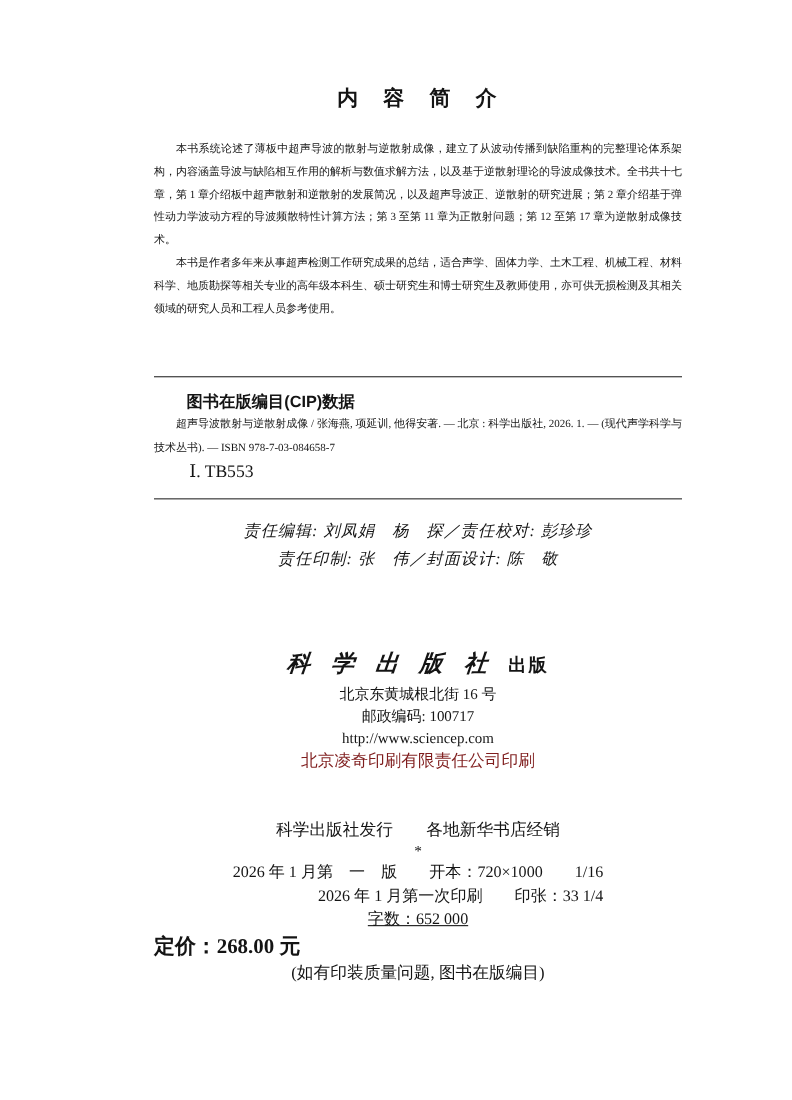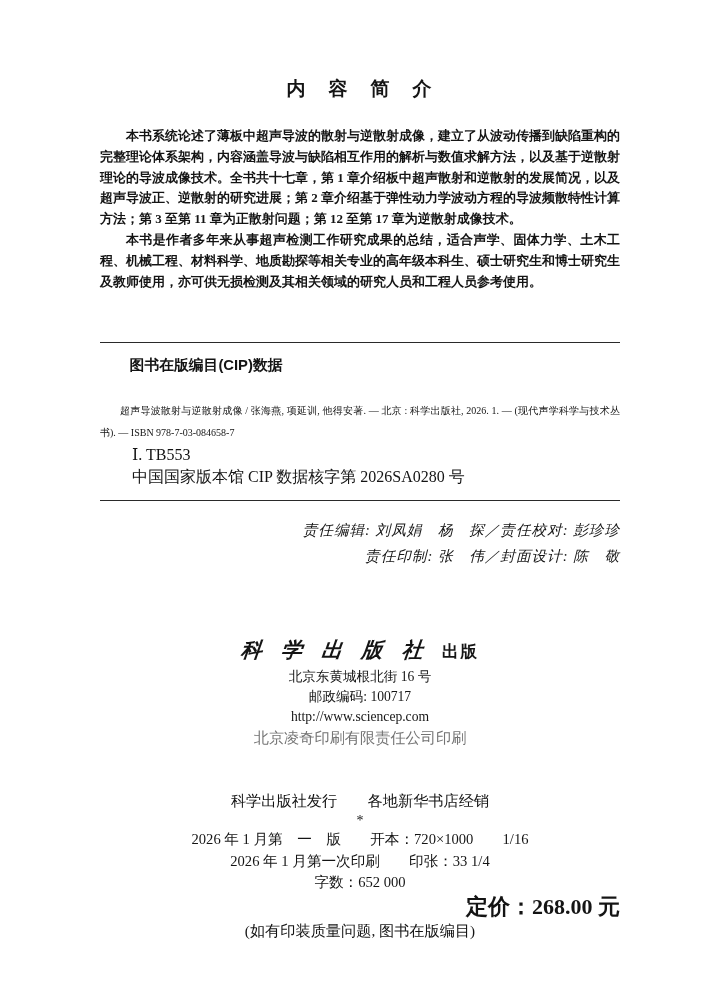--- a/index.html
+++ b/index.html
@@ -6,67 +6,67 @@
   html, body { background: #e8e8e8; }
   .page {
     width: 720px;
     height: 1000px;
     margin: 0 auto;
     background: #ffffff;
     color: #141414;
     font-family: "Liberation Serif", "DejaVu Serif", serif;
     position: relative;
     overflow: hidden;
+    padding-left: 40px;
   }
   .content {
     padding: 76px 100px 0 100px;
   }
   .intro-title {
     text-align: center;
     font-size: 19px;
     font-weight: bold;
     letter-spacing: 2px;
     margin-bottom: 24px;
   }
   .body-para {
-    font-size: 13px;
+    font-size: 10px;
     line-height: 20.8px;
     text-align: justify;
     text-indent: 2em;
-    font-weight: bold;
   }
   .divider {
     border: none;
     border-top: 1.4px solid #2a2a2a;
     height: 0;
   }
   .divider-top { margin-top: 50px; }
   .divider-bottom { margin-top: 12px; }
   .cip-block { margin-top: 13px; }
   .cip-heading {
     font-family: "Liberation Sans", "DejaVu Sans", sans-serif;
     font-weight: 600;
     font-size: 14.8px;
     margin-left: 2em;
-    margin-bottom: 25px;
+    margin-bottom: 0;
   }
   .cip-entry {
     font-size: 10px;
     line-height: 22px;
     text-align: justify;
     text-indent: 2em;
   }
   .cip-line {
     font-size: 16px;
     line-height: 22px;
     margin-left: 2em;
   }
   .staff-block {
     margin-top: 16px;
-    text-align: right;
+    text-align: center;
     font-style: italic;
     font-size: 14.6px;
     line-height: 26px;
     letter-spacing: 1px;
   }
   .publisher-block {
     margin-top: 66px;
     text-align: center;
   }
   .publisher-logo-line { line-height: 30px; }
@@ -84,46 +84,47 @@
     margin-left: 8px;
     font-weight: bold;
   }
   .pub-line {
     font-size: 13.6px;
     line-height: 20px;
   }
   .printer-line {
     font-size: 15.2px;
     line-height: 22px;
-    color: #737373;
+    color: #7f1d1d;
   }
   .distribution-line {
     font-size: 15.2px;
     line-height: 23px;
     margin-top: 40px;
   }
   .star-separator {
     font-size: 14px;
     line-height: 17px;
   }
   .edition-block { text-align: center; }
   .edition-lines {
     display: inline-block;
-    text-align: center;
+    text-align: right;
     font-size: 14.6px;
     line-height: 21.5px;
   }
   .wordcount-line {
     text-align: center;
     font-size: 14.6px;
     line-height: 21.5px;
+    text-decoration: underline;
   }
   .price-line {
-    text-align: right;
-    font-size: 22px;
+    text-align: left;
+    font-size: 19px;
     font-weight: bold;
     line-height: 24px;
     margin-top: 1px;
   }
   .notice-line {
     text-align: center;
     font-size: 15.2px;
     line-height: 23px;
   }
 </style>
@@ -137,21 +138,20 @@
 
     <p class="body-para">本书系统论述了薄板中超声导波的散射与逆散射成像，建立了从波动传播到缺陷重构的完整理论体系架构，内容涵盖导波与缺陷相互作用的解析与数值求解方法，以及基于逆散射理论的导波成像技术。全书共十七章，第 1 章介绍板中超声散射和逆散射的发展简况，以及超声导波正、逆散射的研究进展；第 2 章介绍基于弹性动力学波动方程的导波频散特性计算方法；第 3 至第 11 章为正散射问题；第 12 至第 17 章为逆散射成像技术。</p>
     <p class="body-para">本书是作者多年来从事超声检测工作研究成果的总结，适合声学、固体力学、土木工程、机械工程、材料科学、地质勘探等相关专业的高年级本科生、硕士研究生和博士研究生及教师使用，亦可供无损检测及其相关领域的研究人员和工程人员参考使用。</p>
 
     <hr class="divider divider-top">
 
     <div class="cip-block">
       <div class="cip-heading">图书在版编目(CIP)数据</div>
       <div class="cip-entry">超声导波散射与逆散射成像 / 张海燕, 项延训, 他得安著. — 北京 : 科学出版社, 2026. 1. — (现代声学科学与技术丛书). — ISBN 978-7-03-084658-7</div>
       <div class="cip-line">Ⅰ. TB553</div>
-      <div class="cip-line">中国国家版本馆 CIP 数据核字第 2026SA0280 号</div>
     </div>
 
     <hr class="divider divider-bottom">
 
     <div class="staff-block">
       <div>责任编辑: 刘凤娟　杨　探／责任校对: 彭珍珍</div>
       <div>责任印制: 张　伟／封面设计: 陈　敬</div>
     </div>
 
     <div class="publisher-block">

